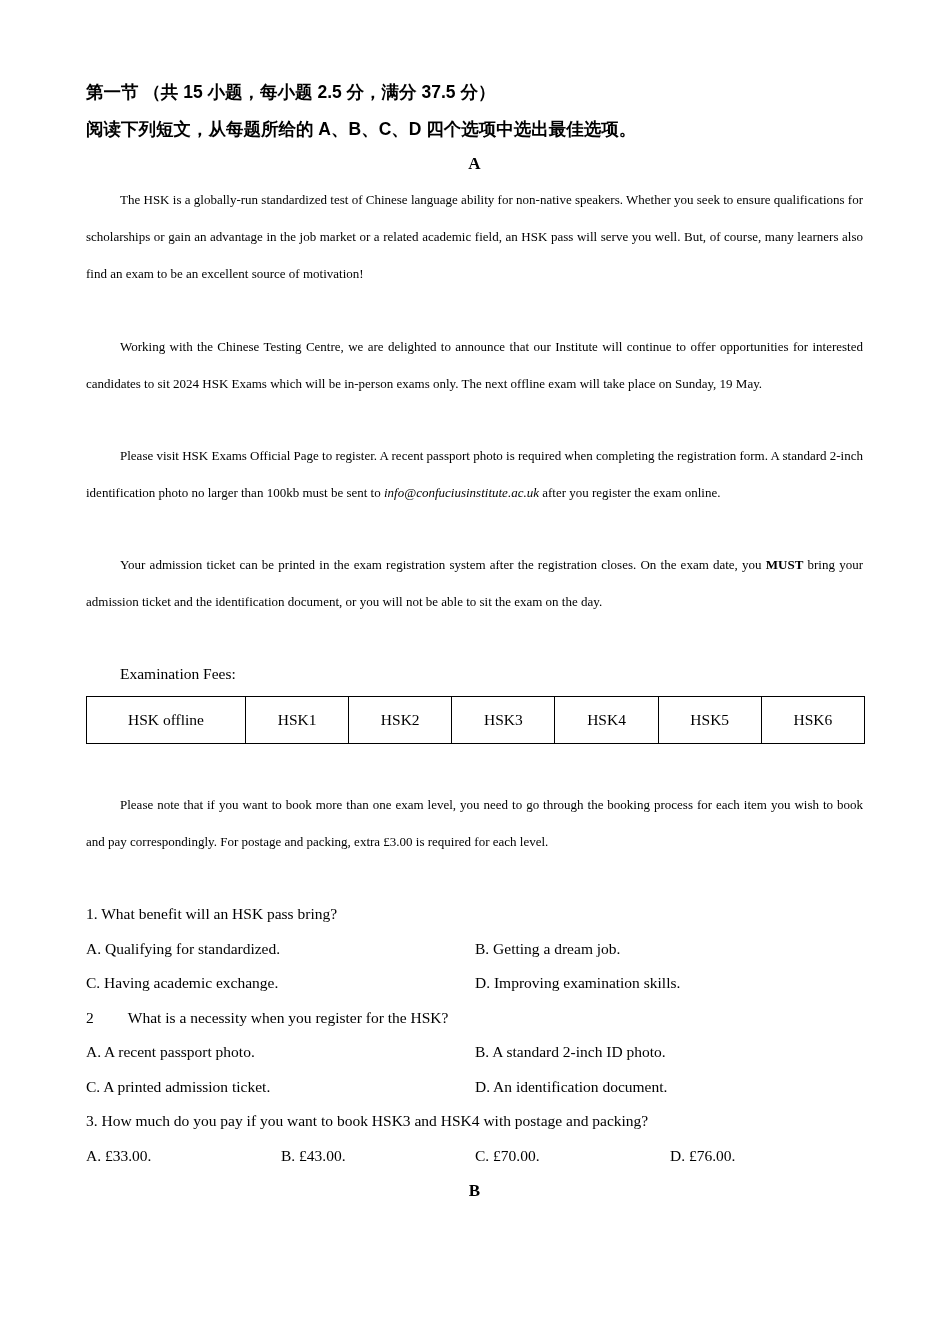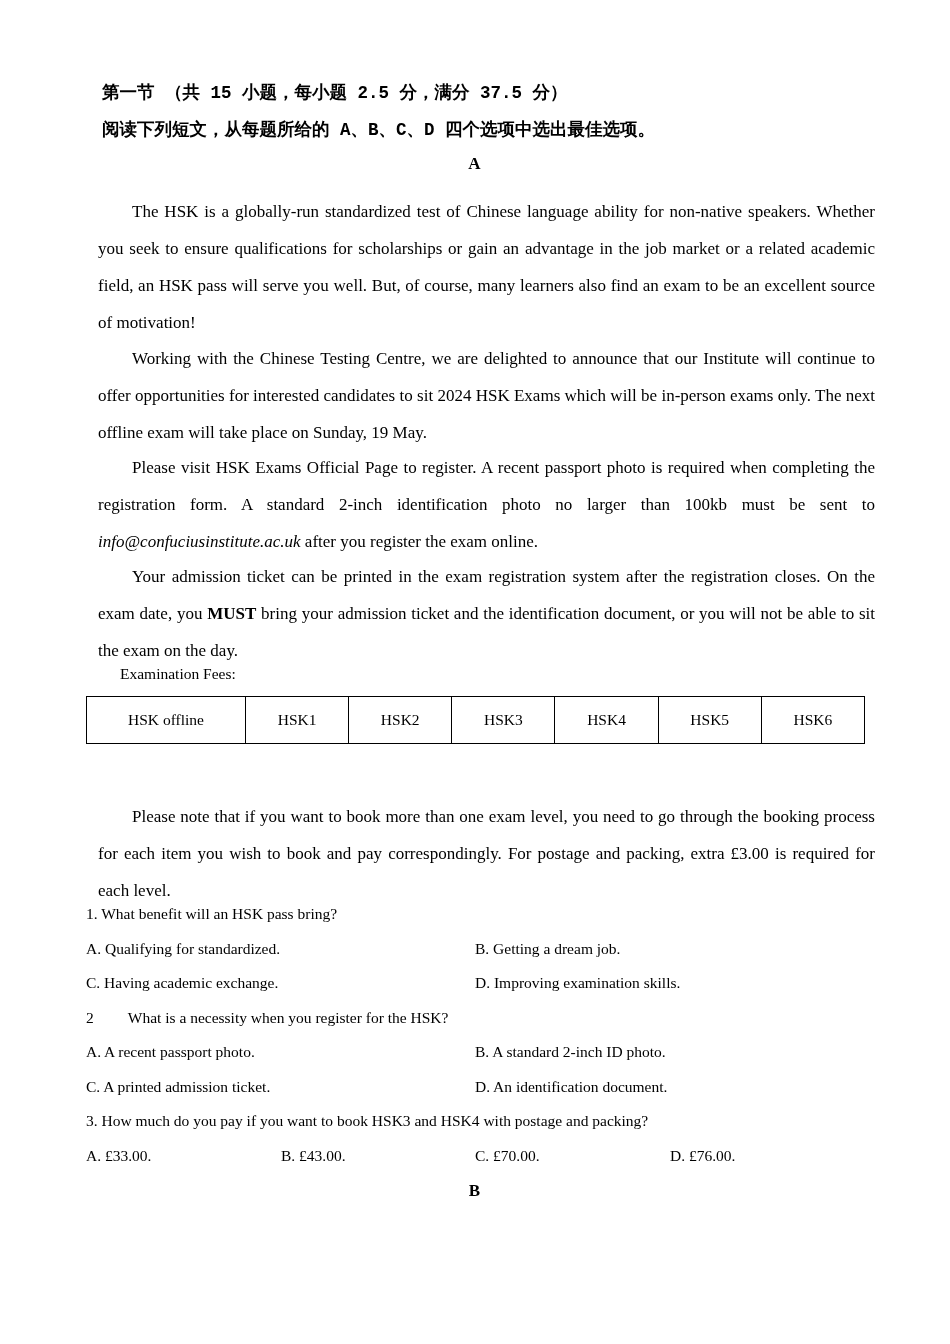--- a/index.html
+++ b/index.html
@@ -1,23 +1,23 @@
 <!DOCTYPE html>
 <html><head>
   <meta charset="utf-8">
   <style>
     html, body { margin: 0; padding: 0; background: #ffffff; }
     body { width: 950px; height: 1344px; position: relative; overflow: hidden;
            font-family: "Liberation Serif", "DejaVu Serif", serif; color: #000; }
     .page { position: absolute; left: 86px; top: 0; width: 777px; }
-    .heading-cn { position: absolute; left: 16px; font-size: 17.5px; font-weight: bold;
-                  font-family: Liberation Mono, monospace; letter-spacing: 0; white-space: nowrap; text-align: center; }
+    .heading-cn { position: absolute; left: 0; font-size: 17.5px; font-weight: bold;
+                  font-family: Liberation Sans, sans-serif; letter-spacing: 0; white-space: nowrap; text-align: center; }
     .center-title { position: absolute; left: 0; width: 777px; text-align: center; font-weight: bold; font-size: 17px; }
-    .para { position: absolute; left: 0; width: 777px; font-size: 17px; line-height: 37px;
-            text-align: justify; text-indent: 34px; margin: 12px; }
+    .para { position: absolute; left: 0; width: 777px; font-size: 13px; line-height: 37px;
+            text-align: justify; text-indent: 34px; margin: 0; }
     .fees-label { position: absolute; left: 34px; font-size: 15.5px; font-weight: normal; }
     table.fees { position: absolute; left: 0; top: 696px; width: 779px; border-collapse: collapse;
                  font-size: 15.5px; padding-left: 32px; }
     table.fees td { border: 1.3px solid #000; text-align: center; height: 46px; padding: 0; }
     table.fees td.first { width: 158px; }
     .line { position: absolute; left: 0; font-size: 15.5px; white-space: nowrap; }
     .opt { position: absolute; font-size: 15.5px; white-space: nowrap; }
     .qnum-gap { display: inline-block; width: 34px; }
   </style>
 </head>

